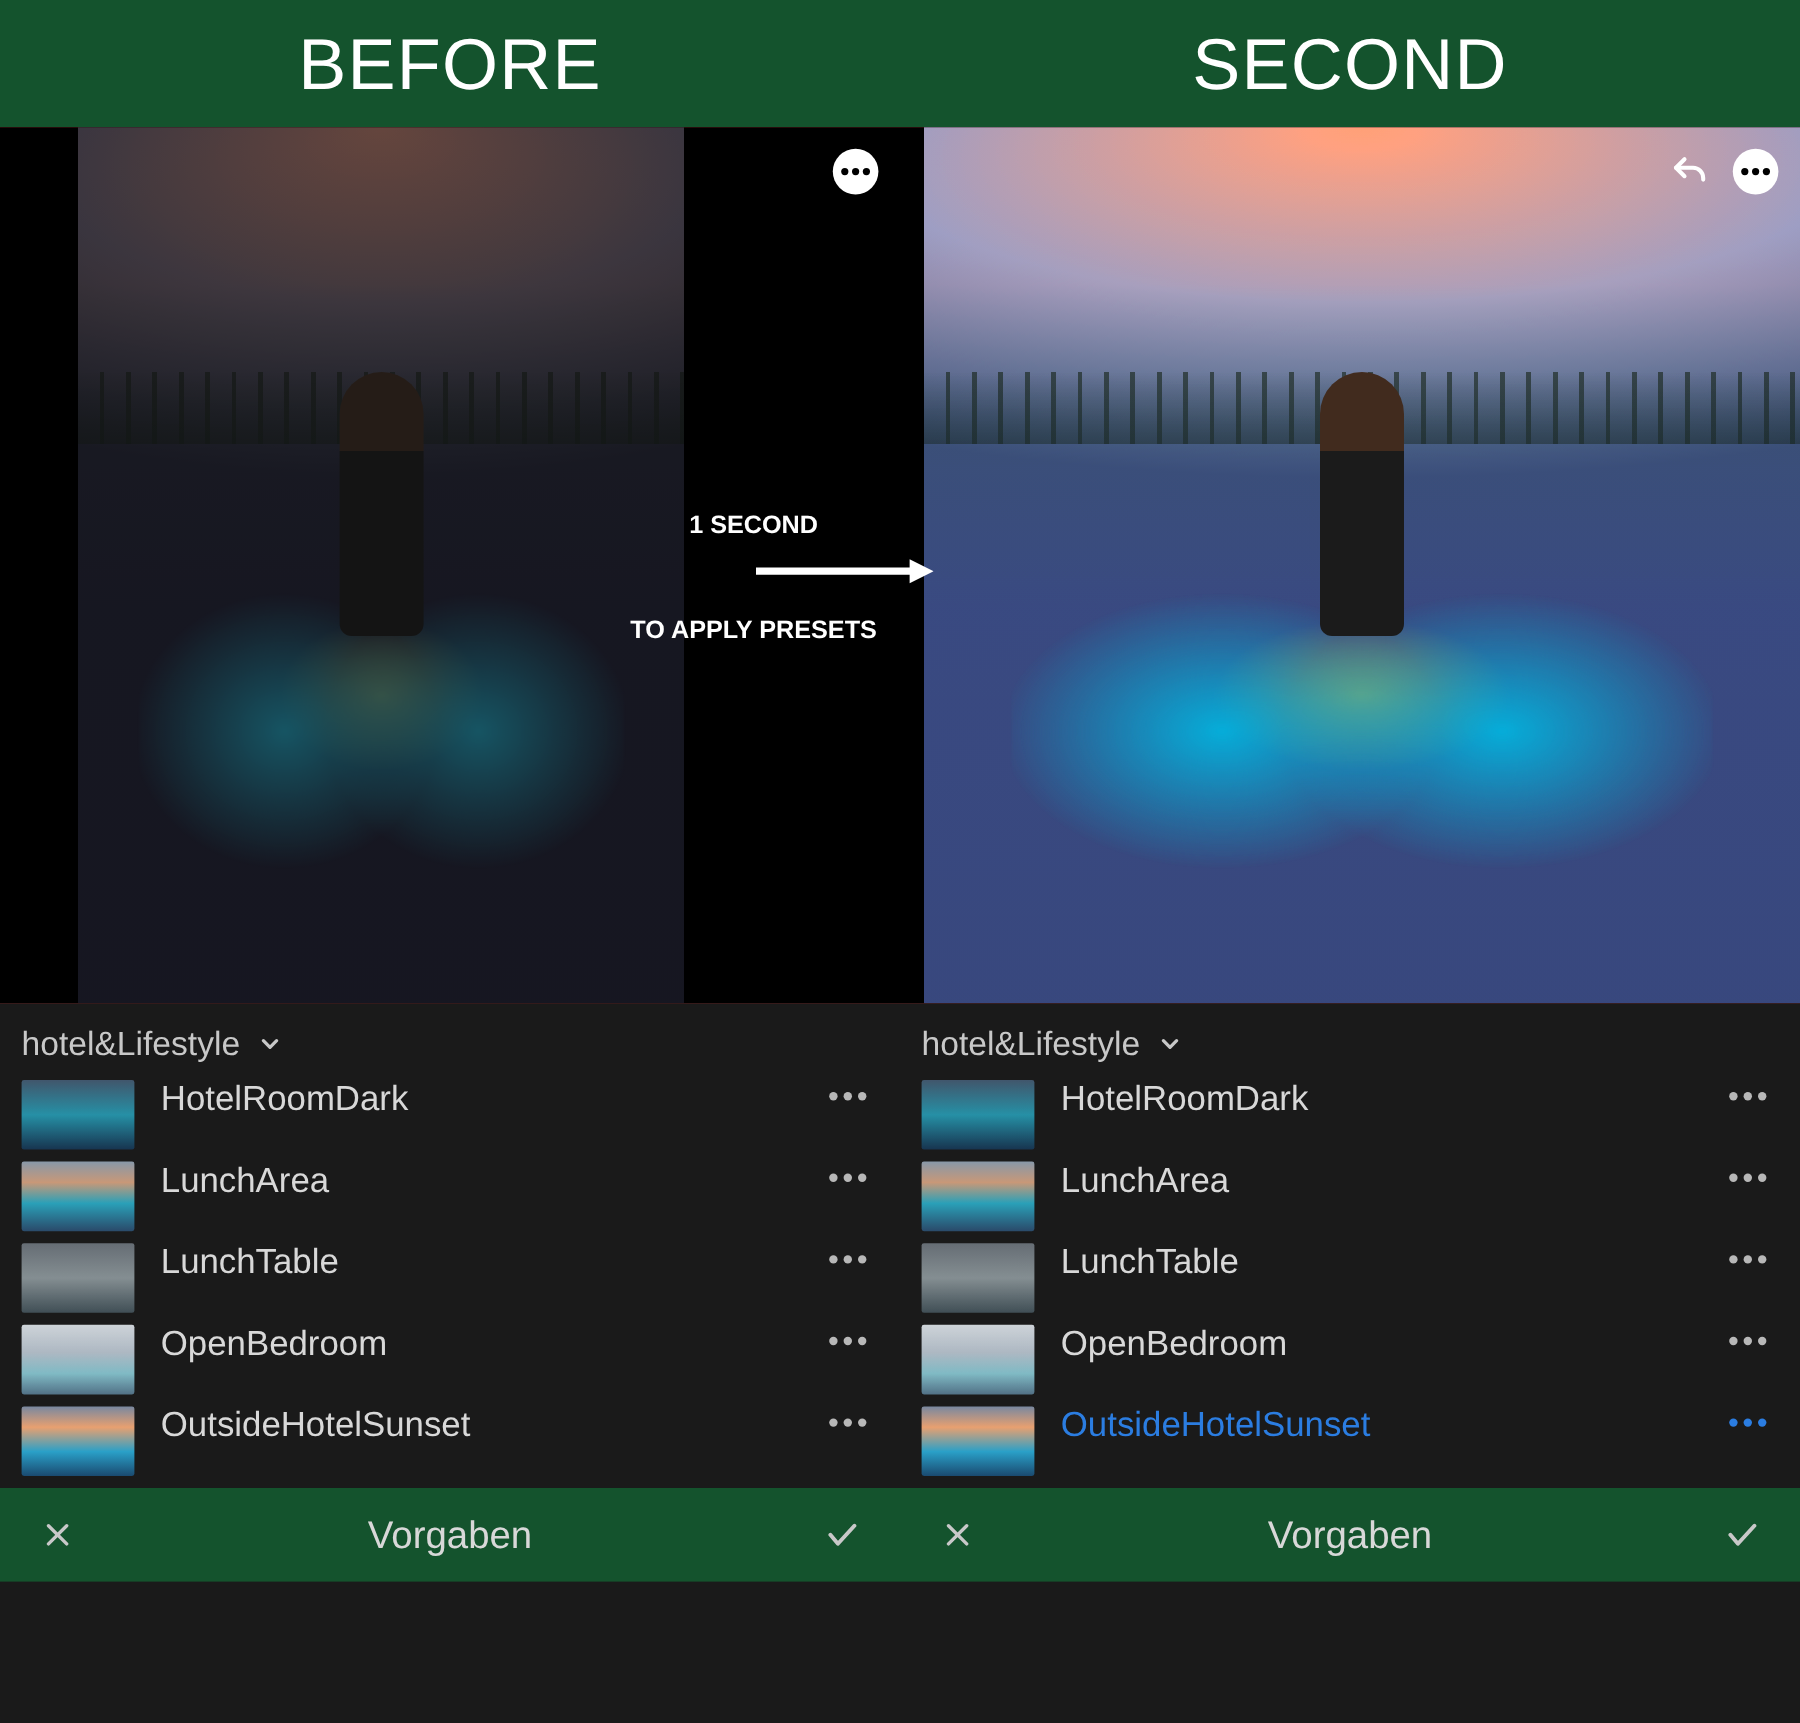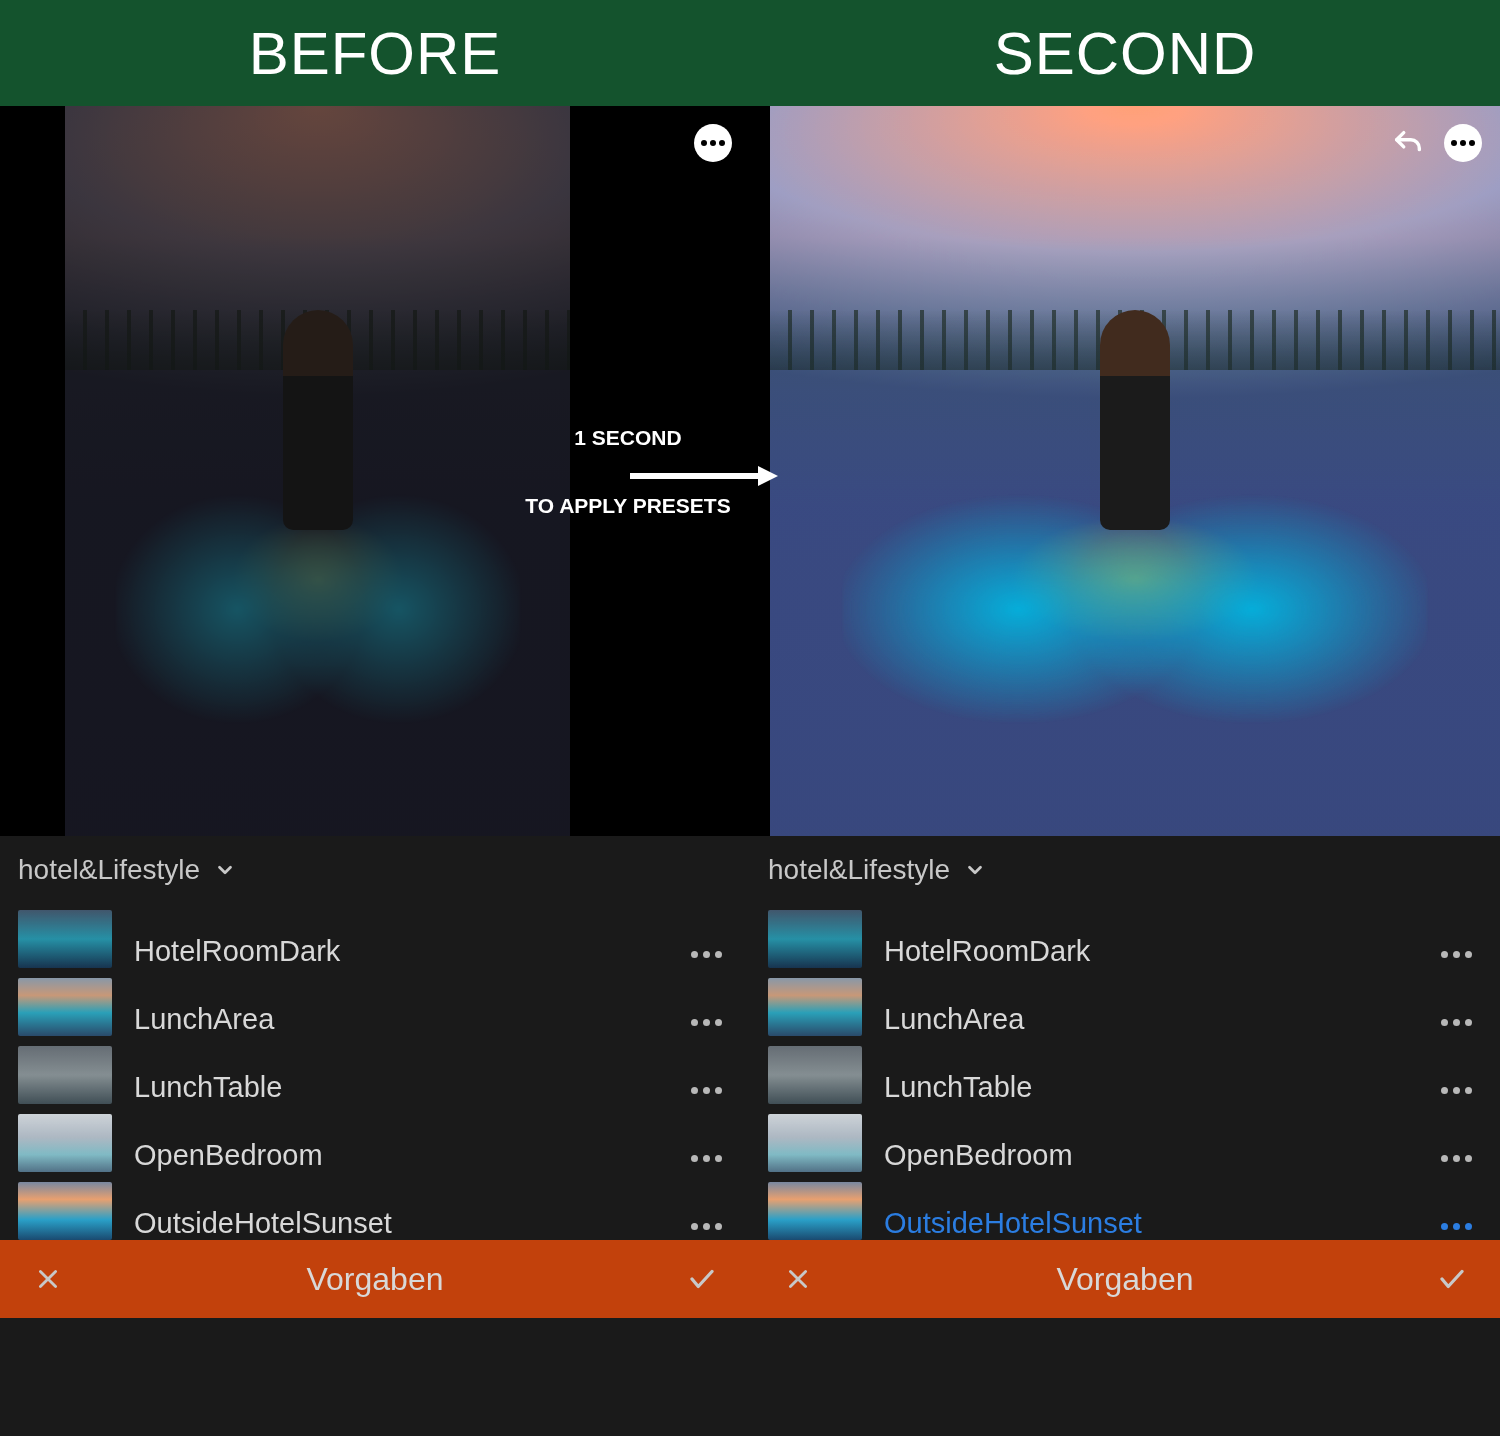--- a/index.html
+++ b/index.html
@@ -138,21 +138,21 @@
     top: 320px;
     width: 300px;
     text-align: center;
     color: #fff;
     z-index: 20;
     font-weight: 600;
     font-size: 21px;
     pointer-events: none;
   }
   .arrow-overlay .line1 { margin-bottom: 12px; }
-  .arrow-overlay .line2 { margin-top: 4px; }
+  .arrow-overlay .line2 { margin-top: 24px; }
   .arrow-overlay svg { width: 150px; height: 28px; display: block; margin: 0 0 0 auto; }
 
   .lists {
     display: flex;
     width: 100%;
     background: #1a1a1a;
   }
   .list-panel {
     width: 50%;
     display: flex;
@@ -162,21 +162,21 @@
     display: flex;
     align-items: center;
     gap: 14px;
     padding: 18px 18px 14px 18px;
     font-size: 28px;
     color: #c8c8c8;
   }
   .group-header .chev { display: flex; align-items: center; }
   .preset-row {
     display: flex;
-    align-items: flex-end;
+    align-items: flex-start;
     height: 68px;
     padding: 0 18px 0 18px;
   }
   .preset-row .thumb {
     width: 94px;
     height: 58px;
     margin-right: 22px;
     flex-shrink: 0;
     border-radius: 2px;
   }
@@ -197,21 +197,21 @@
   
   .thumb.t0 { background: linear-gradient(180deg,#486078 0%,#2aa0b8 50%,#1a3a58 100%); filter:brightness(0.9); }
   .thumb.t1 { background: linear-gradient(180deg,#8898a8 0%,#c89878 30%,#2aa0b8 60%,#2a4a6a 100%); }
   .thumb.t2 { background: linear-gradient(180deg,#6a7a8a 0%,#8aa0a8 50%,#3a5a6a 100%); filter:saturate(0.5) brightness(0.9); }
   .thumb.t3 { background: linear-gradient(180deg,#b8c0c8 0%,#98a8b8 40%,#58b0c0 70%,#3a6a8a 100%); filter:brightness(1.1) saturate(0.6); }
   .thumb.t4 { background: linear-gradient(180deg,#7888a0 0%,#e8a070 30%,#2aa0c8 65%,#1a4a70 100%); }
 
   .bottom-bars {
     display: flex;
     width: 100%;
-    background: #c2410c;
+    background: #14532d;
   }
   .bottom-bar {
     width: 50%;
     height: 78px;
     display: flex;
     align-items: center;
     padding: 0 26px;
   }
   .bottom-bar .x-btn, .bottom-bar .check-btn {
     width: 44px; height: 44px;

